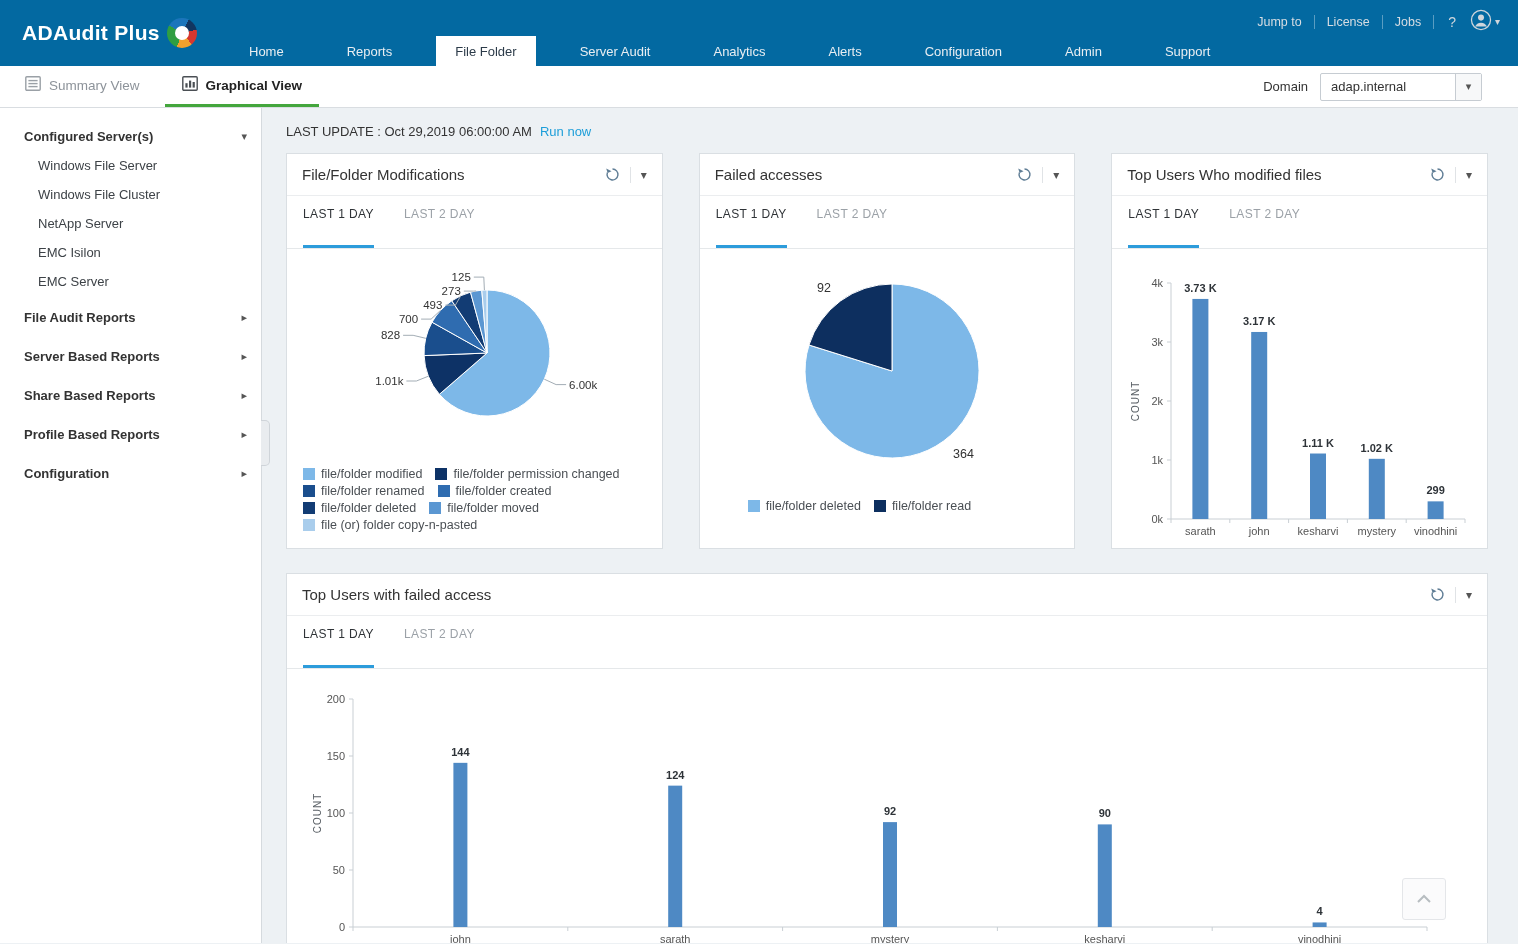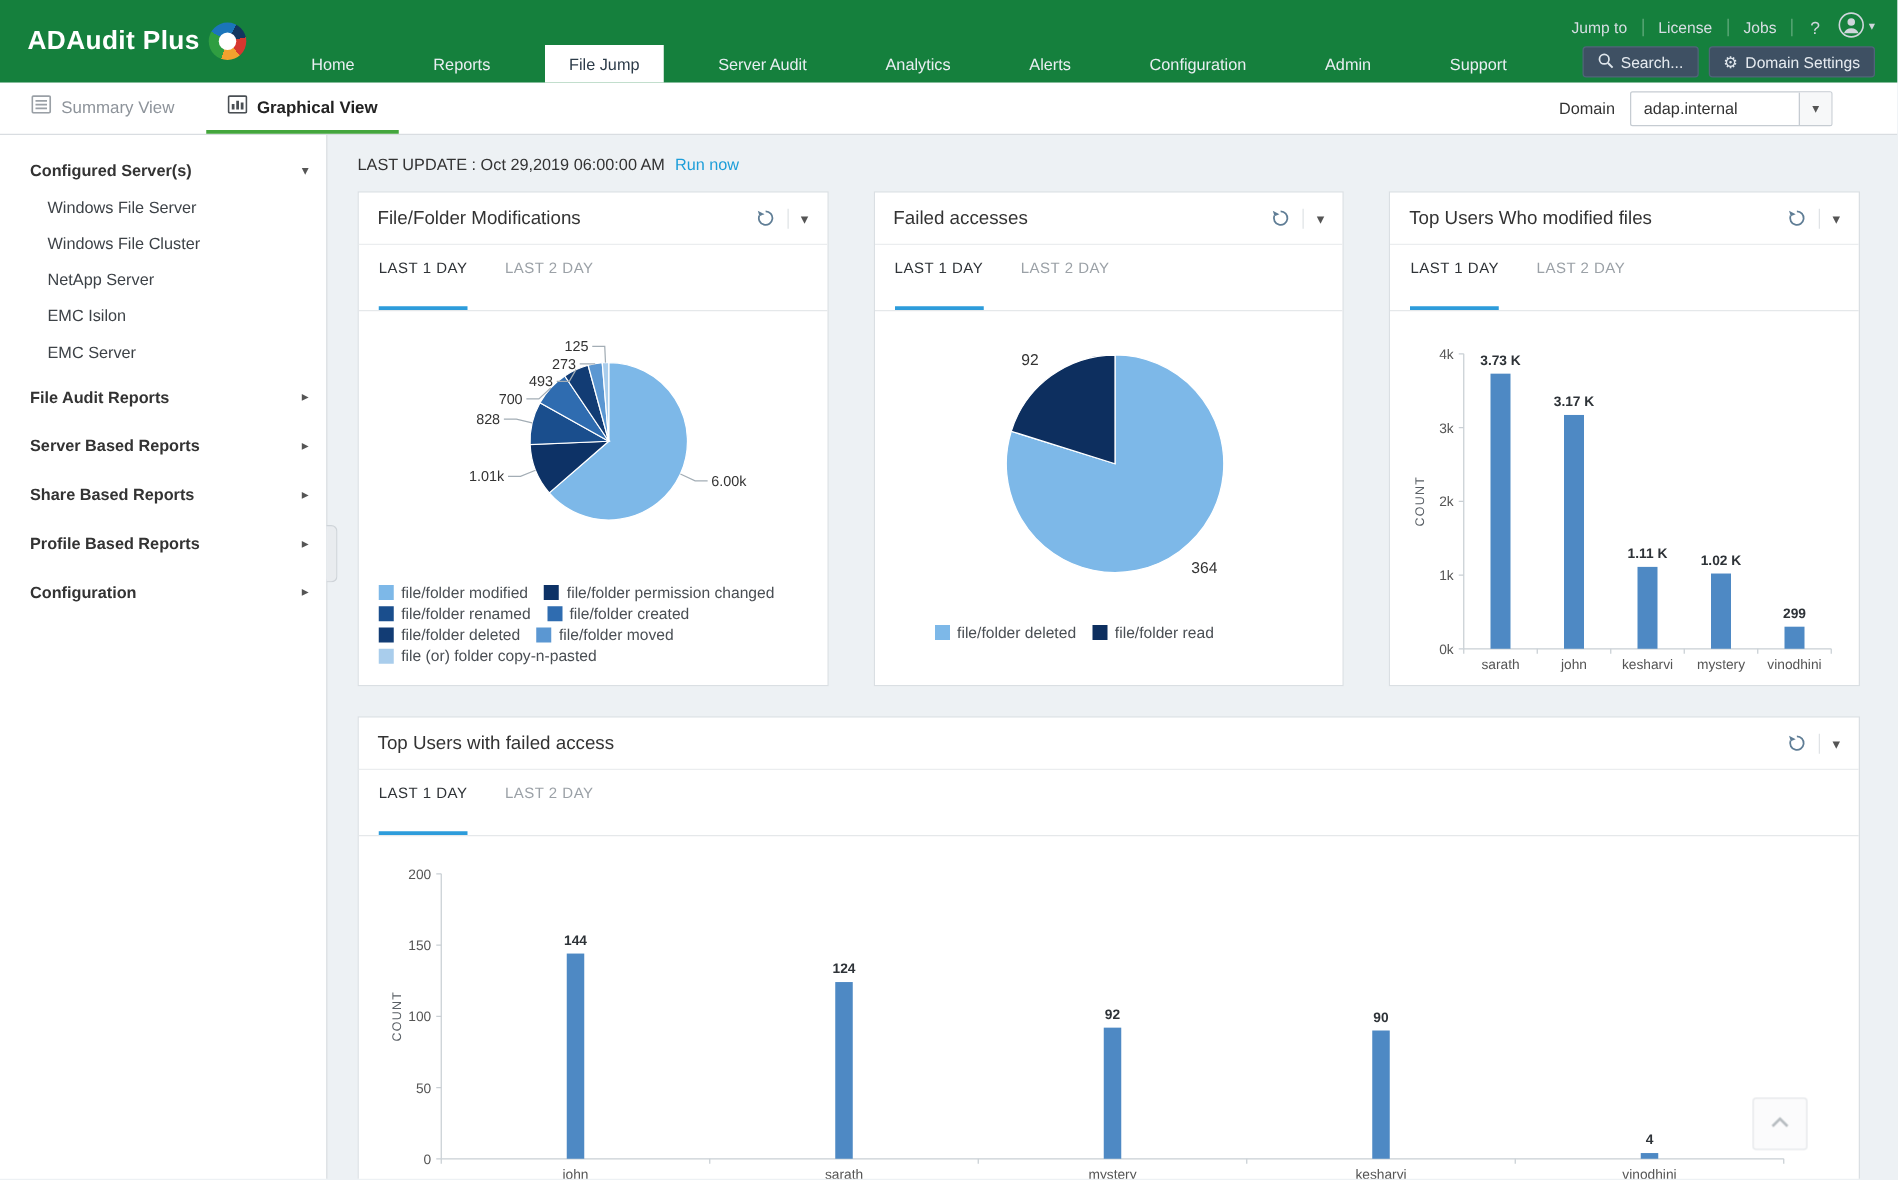--- a/index.html
+++ b/index.html
@@ -5,21 +5,21 @@
   * { box-sizing: border-box; }
   html,body { margin:0; padding:0; }
   body {
     width:1518px; height:944px; overflow:hidden;
     font-family:"Liberation Sans","DejaVu Sans",sans-serif;
     background:#edf1f4; color:#333;
   }
   svg { font-family:"Liberation Sans","DejaVu Sans",sans-serif; }
 
   
-  .topbar { height:66px; background:#15803d; position:relative; color:#fff; }
+  .topbar { height:66px; background:#0369a1; position:relative; color:#fff; }
   .brand { position:absolute; left:22px; top:0; height:66px; display:flex; align-items:center; gap:7px; cursor:pointer; }
   .brand-text { font-size:21px; font-weight:bold; letter-spacing:.3px; color:#fff; }
   .brand-logo { width:30px; height:30px; border-radius:50%; position:relative;
     background:#1b75bb;
     background:conic-gradient(from 200deg,#2f9e41 0 28%,#1b75bb 28% 52%,#12355f 52% 66%,#d6372f 66% 83%,#f2a12e 83% 100%); }
   .brand-logo::after { content:""; position:absolute; inset:8px; background:#fff; border-radius:50%; }
   .topbar-top { position:absolute; top:9px; right:18px; display:flex; align-items:center; font-size:12.5px; color:#d7dde3; }
   .quick-link { padding:0 12px; border-right:1px solid rgba(255,255,255,.35); cursor:pointer; }
   .help-mark { padding:0 14px; font-size:14px; color:#cfd6dc; cursor:pointer; }
   .user-chip { display:flex; align-items:center; gap:3px; cursor:pointer; }
@@ -29,21 +29,21 @@
   .nav-item { padding:0 19px; display:flex; align-items:center; font-size:13px; color:#e9eef2; cursor:pointer; white-space:nowrap; }
   .nav-item.active { background:#fff; color:#2c3b49; }
   .topbar-buttons { margin-left:auto; display:flex; gap:8px; align-items:center; margin-bottom:4px; }
   .tb-btn { display:flex; align-items:center; gap:6px; background:#3e5063; border:1px solid #51647a; color:#e6ebf0; font-size:12.5px; height:25px; padding:0 11px; border-radius:3px; cursor:pointer; white-space:nowrap; }
 
   
   .viewbar { height:42px; background:#fff; border-bottom:1px solid #d9dde1; display:flex; align-items:stretch; }
   .view-tab { display:flex; align-items:center; gap:8px; padding:0 17px; font-size:13.5px; font-weight:bold; color:#222; border-bottom:3px solid transparent; cursor:pointer; margin-left:8px; }
   .view-tab.active { border-bottom-color:#44a63d; }
   .view-tab.inactive { color:#8d939a; font-weight:normal; }
-  .domain-box { margin-left:auto; display:flex; align-items:center; gap:12px; padding-right:52px; font-size:13px; color:#333; }
+  .domain-box { margin-left:auto; display:flex; align-items:center; gap:12px; padding-right:36px; font-size:13px; color:#333; }
   .domain-select { width:162px; height:28px; border:1px solid #c6ccd2; border-radius:2px; display:flex; align-items:center; background:#fff; cursor:pointer; }
   .domain-select .val { flex:1; padding:0 10px; font-size:13px; color:#333; }
   .domain-select .caret-box { width:26px; height:100%; border-left:1px solid #c6ccd2; display:flex; align-items:center; justify-content:center; color:#555; background:#f7f8f9; font-size:11px; }
 
   
   .layout { display:flex; height:835px; }
   .sidebar { width:262px; background:#fff; border-right:1px solid #d5dade; position:relative; padding-top:14px; flex:none; }
   .side-head { display:flex; align-items:center; padding:7px 14px 7px 24px; font-size:13px; font-weight:bold; color:#333; cursor:pointer; }
   .side-head .caret { margin-left:auto; color:#555; font-size:11px; }
   .side-item { padding:7px 10px 7px 38px; font-size:13px; color:#3d4247; cursor:pointer; }
@@ -100,43 +100,28 @@
         </svg>
       </span>
       <span class="caret">▾</span>
     </span>
   </div>
 
   <div class="topbar-bottom">
     <div class="nav-items" id="main-nav">
         <div class="nav-item">Home</div>
         <div class="nav-item">Reports</div>
-        <div class="nav-item active">File Jump</div>
+        <div class="nav-item active">File Folder</div>
         <div class="nav-item">Server Audit</div>
         <div class="nav-item">Analytics</div>
         <div class="nav-item">Alerts</div>
         <div class="nav-item">Configuration</div>
         <div class="nav-item">Admin</div>
         <div class="nav-item">Support</div>
       </div>
-    <div class="topbar-buttons">
-      <div class="tb-btn">
-        <span>
-          <svg width="13" height="13" viewBox="0 0 14 14">
-            <circle cx="5.8" cy="5.8" r="4.1" fill="none" stroke="#dfe6ec" stroke-width="1.5"></circle>
-            <line x1="9" y1="9" x2="13" y2="13" stroke="#dfe6ec" stroke-width="1.7"></line>
-          </svg>
-        </span>
-        <span>Search...</span>
-      </div>
-      <div class="tb-btn">
-        <span style="font-size:13px;color:#dfe6ec;">⚙</span>
-        <span>Domain Settings</span>
-      </div>
-    </div>
   </div>
 </div>
 
 <div class="viewbar">
   <div class="view-tab inactive">
     <span>
       <svg width="16" height="15" viewBox="0 0 16 15">
         <rect x="0.8" y="0.8" width="14.4" height="13.4" rx="1" fill="none" stroke="#9aa0a6" stroke-width="1.4"></rect>
         <line x1="3.4" y1="4.6" x2="12.6" y2="4.6" stroke="#9aa0a6" stroke-width="1.4"></line>
         <line x1="3.4" y1="7.6" x2="12.6" y2="7.6" stroke="#9aa0a6" stroke-width="1.4"></line>

